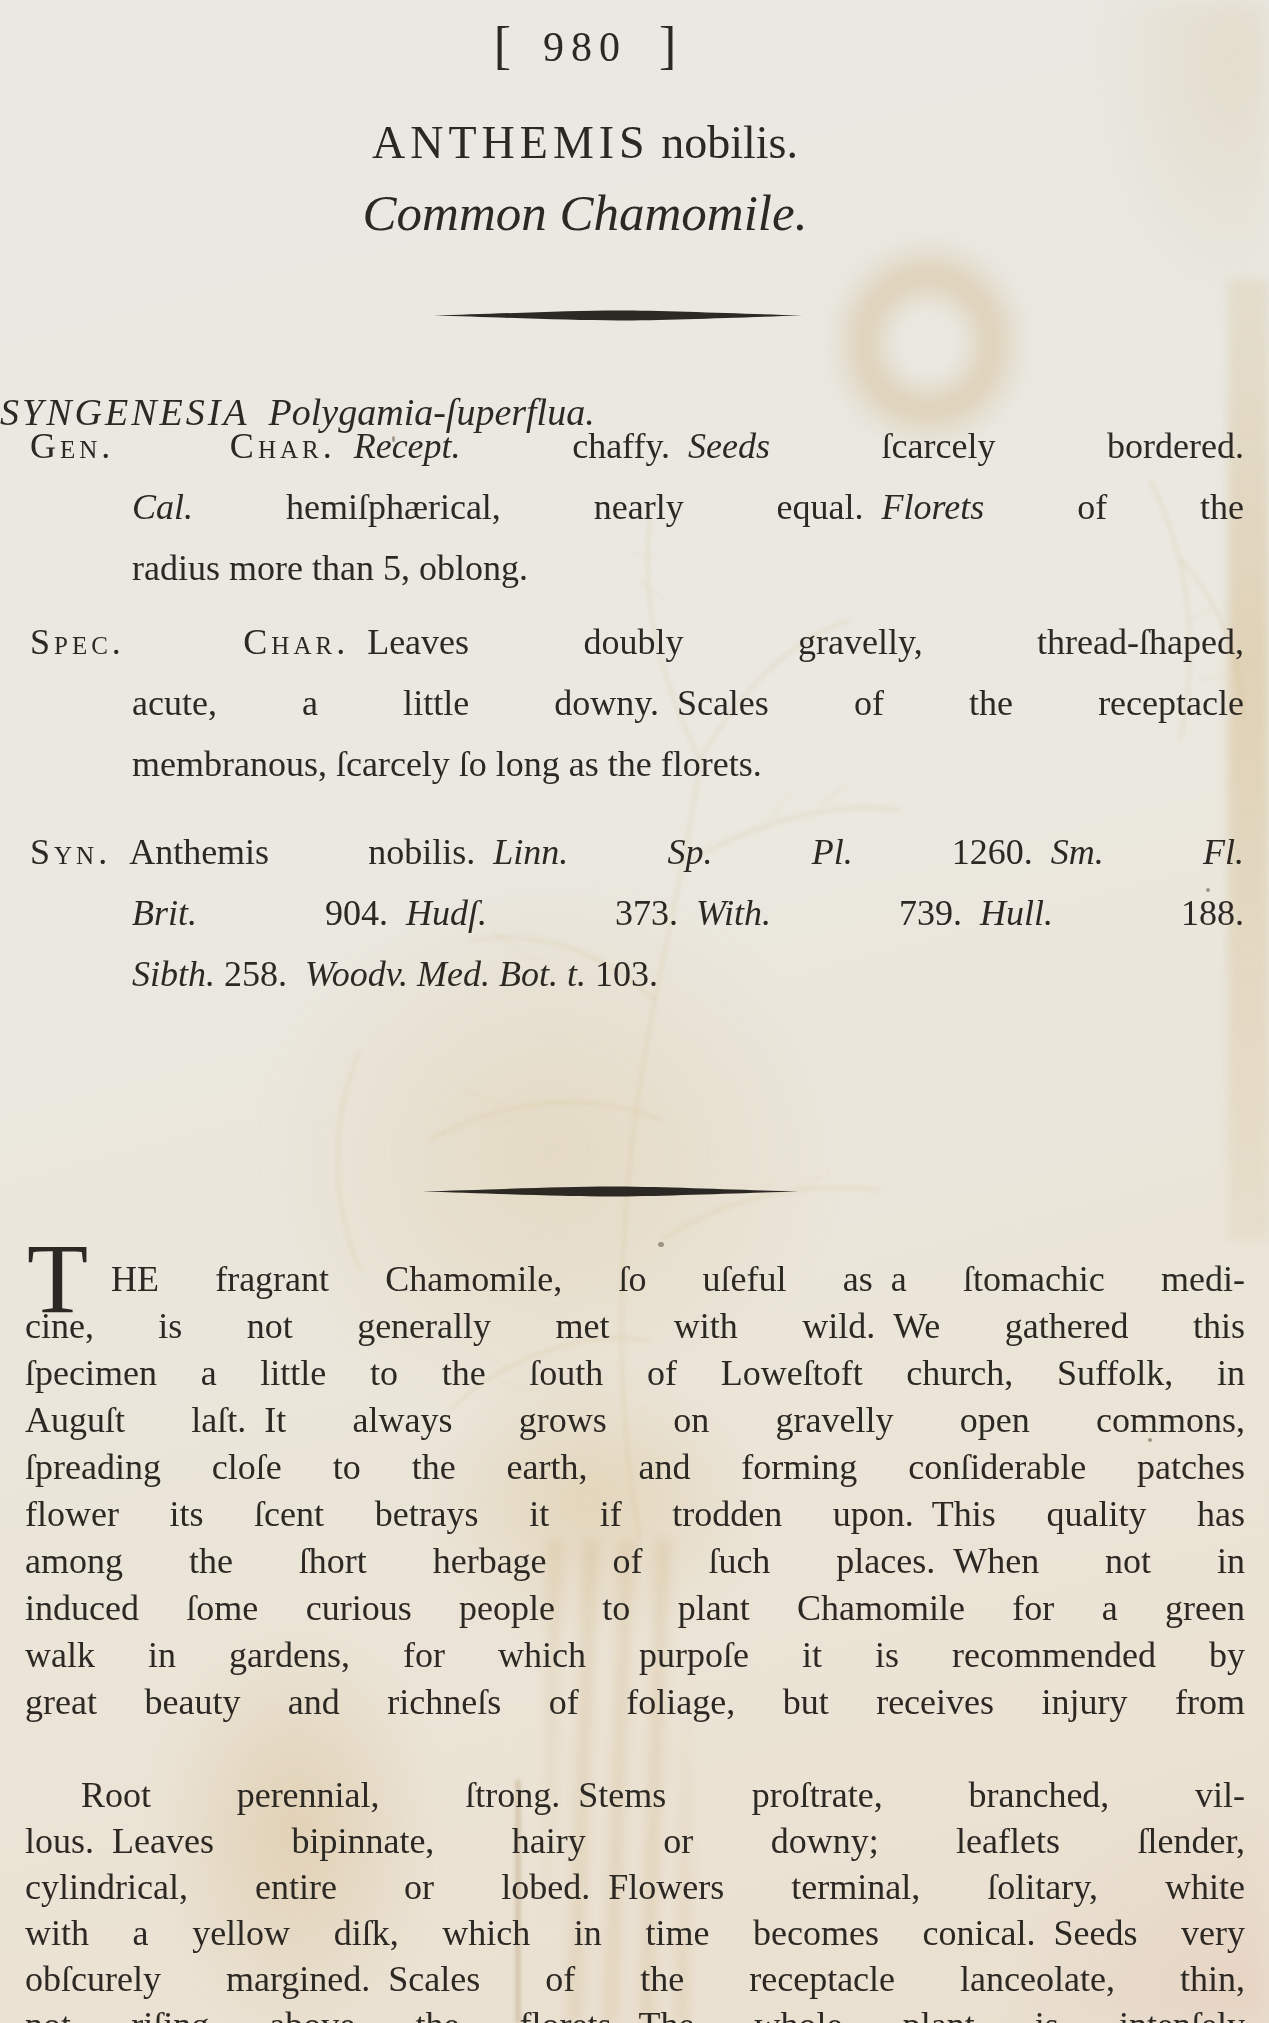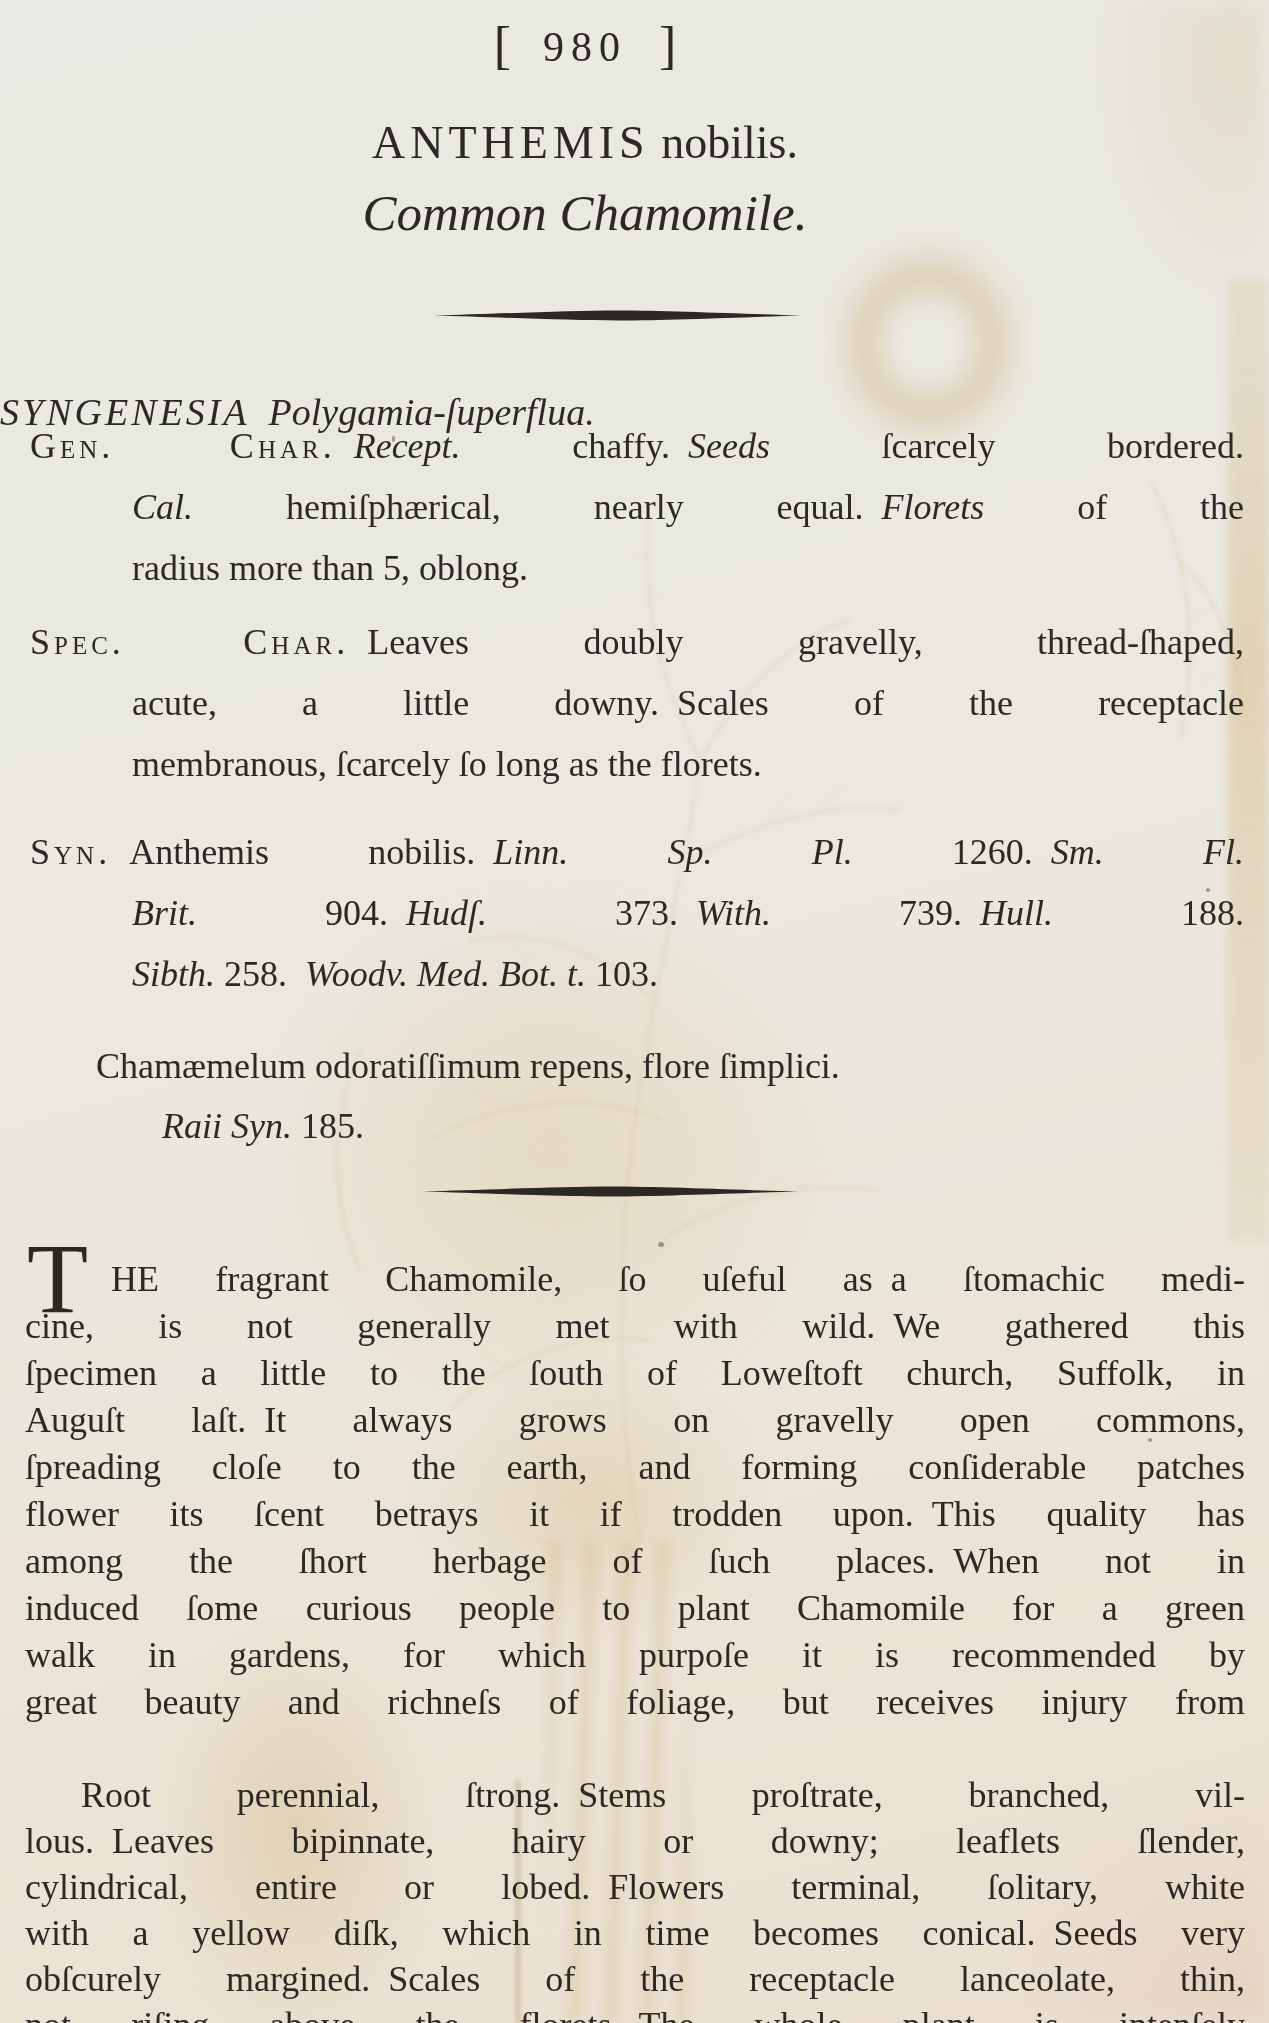--- a/index.html
+++ b/index.html
@@ -144,26 +144,20 @@
       <span class="sc">Syn.</span><span> Anthemis nobilis. </span><span class="it">Linn. Sp. Pl.</span><span> 1260. </span><span class="it">Sm. Fl.</span>
     </div>
     <div class="j ind">
       <span class="it">Brit.</span><span> 904. </span><span class="it">Hudſ.</span><span> 373. </span><span class="it">With.</span><span> 739. </span><span class="it">Hull.</span><span> 188.</span>
     </div>
     <div class="ind">
       <span class="it">Sibth.</span><span> 258. </span><span class="it">Woodv. Med. Bot. t.</span><span> 103.</span>
     </div>
   </section>
 
-  <section class="charsec cham">
-    <div class="l1">Chamæmelum odoratiſſimum repens, flore ſimplici.</div>
-    <div class="l2">
-      <span class="it">Raii Syn.</span><span> 185.</span>
-    </div>
-  </section>
 
   <svg class="rule rule2" viewBox="0 0 380 14" preserveAspectRatio="none">
     <path d="M2,7 C60,5.4 140,1.6 190,1.6 C240,1.6 322,5.4 378,7 C322,8.6 240,12.4 190,12.4 C140,12.4 60,8.6 2,7 Z" fill="#2c2823"></path>
   </svg>
 
   <section class="body1">
     <span class="dropcap">T</span>
     <div class="j first">HE fragrant Chamomile, ſo uſeful as a ſtomachic medi-</div>
     <div class="j">cine, is not generally met with wild. We gathered this</div>
     <div class="j">ſpecimen a little to the ſouth of Loweſtoft church, Suffolk, in</div>

